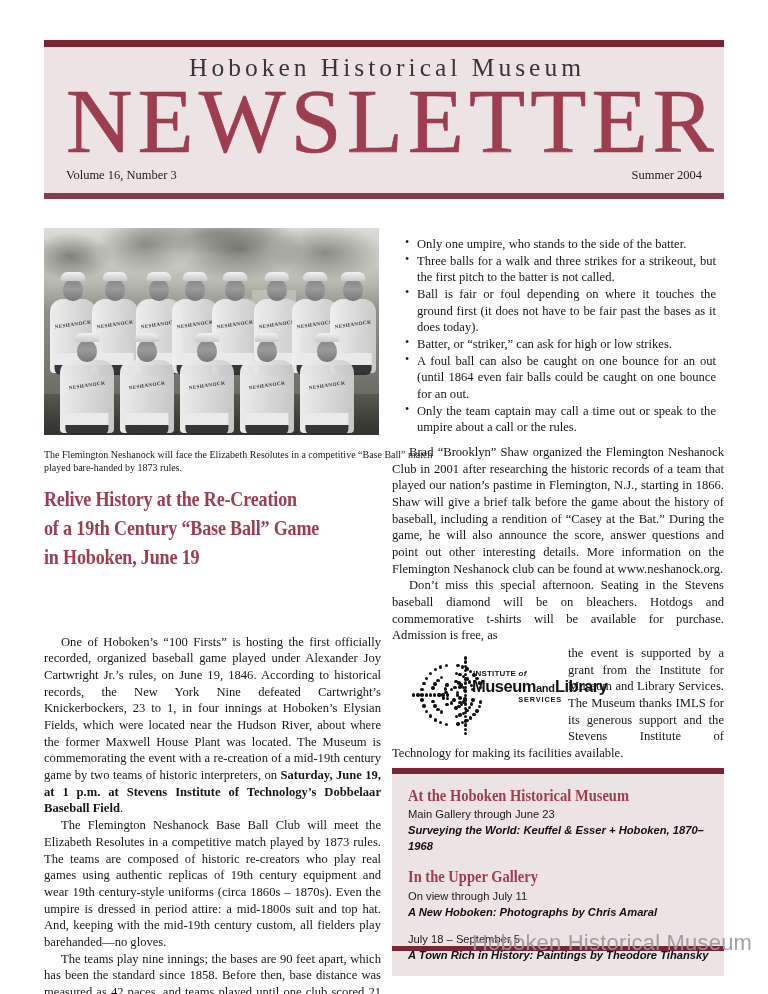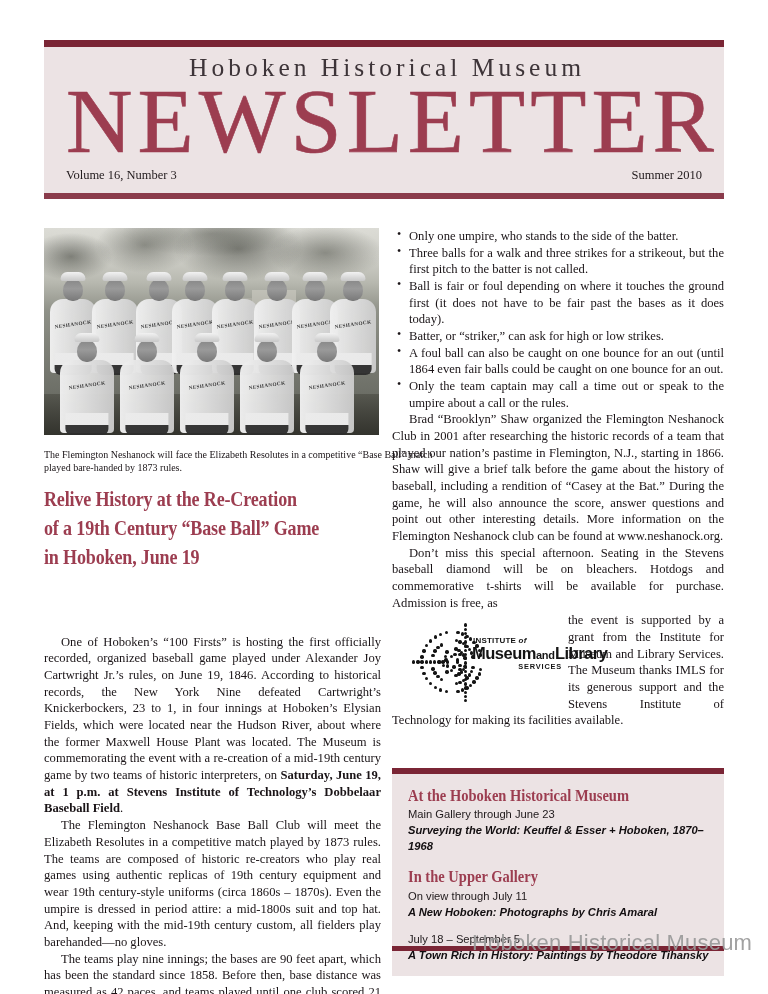--- a/index.html
+++ b/index.html
@@ -212,21 +212,21 @@
     color: #1a1417;
     text-align: justify;
     margin: 0;
     text-indent: 17px;
     hyphens: auto;
   }
   .body-copy p.noindent { text-indent: 0; }
   .body-copy b { font-weight: bold; }
 
   ul.rules {
-    margin: 0;
+    margin: 8px;
     padding: 0;
     list-style: none;
   }
   ul.rules li {
     font-family: "Liberation Serif", serif;
     font-size: 12.6px;
     line-height: 1.325;
     color: #1a1417;
     text-align: justify;
     padding-left: 12px;
@@ -363,21 +363,21 @@
 
 <div class="page">
 
   <div class="masthead">
     <div class="rule-top"></div>
     <div class="masthead-inner">
       <div class="mast-title">Hoboken Historical Museum</div>
       <div class="mast-word">NEWSLETTER</div>
       <div class="mast-meta">
         <span>Volume 16, Number 3</span>
-        <span>Summer 2010</span>
+        <span>Summer 2004</span>
       </div>
     </div>
     <div class="rule-bottom"></div>
   </div>
 
   <div class="col-left">
 
     <div class="photo-frame">
       <div class="photo-sky"></div>
       <div class="photo-trees"></div>

